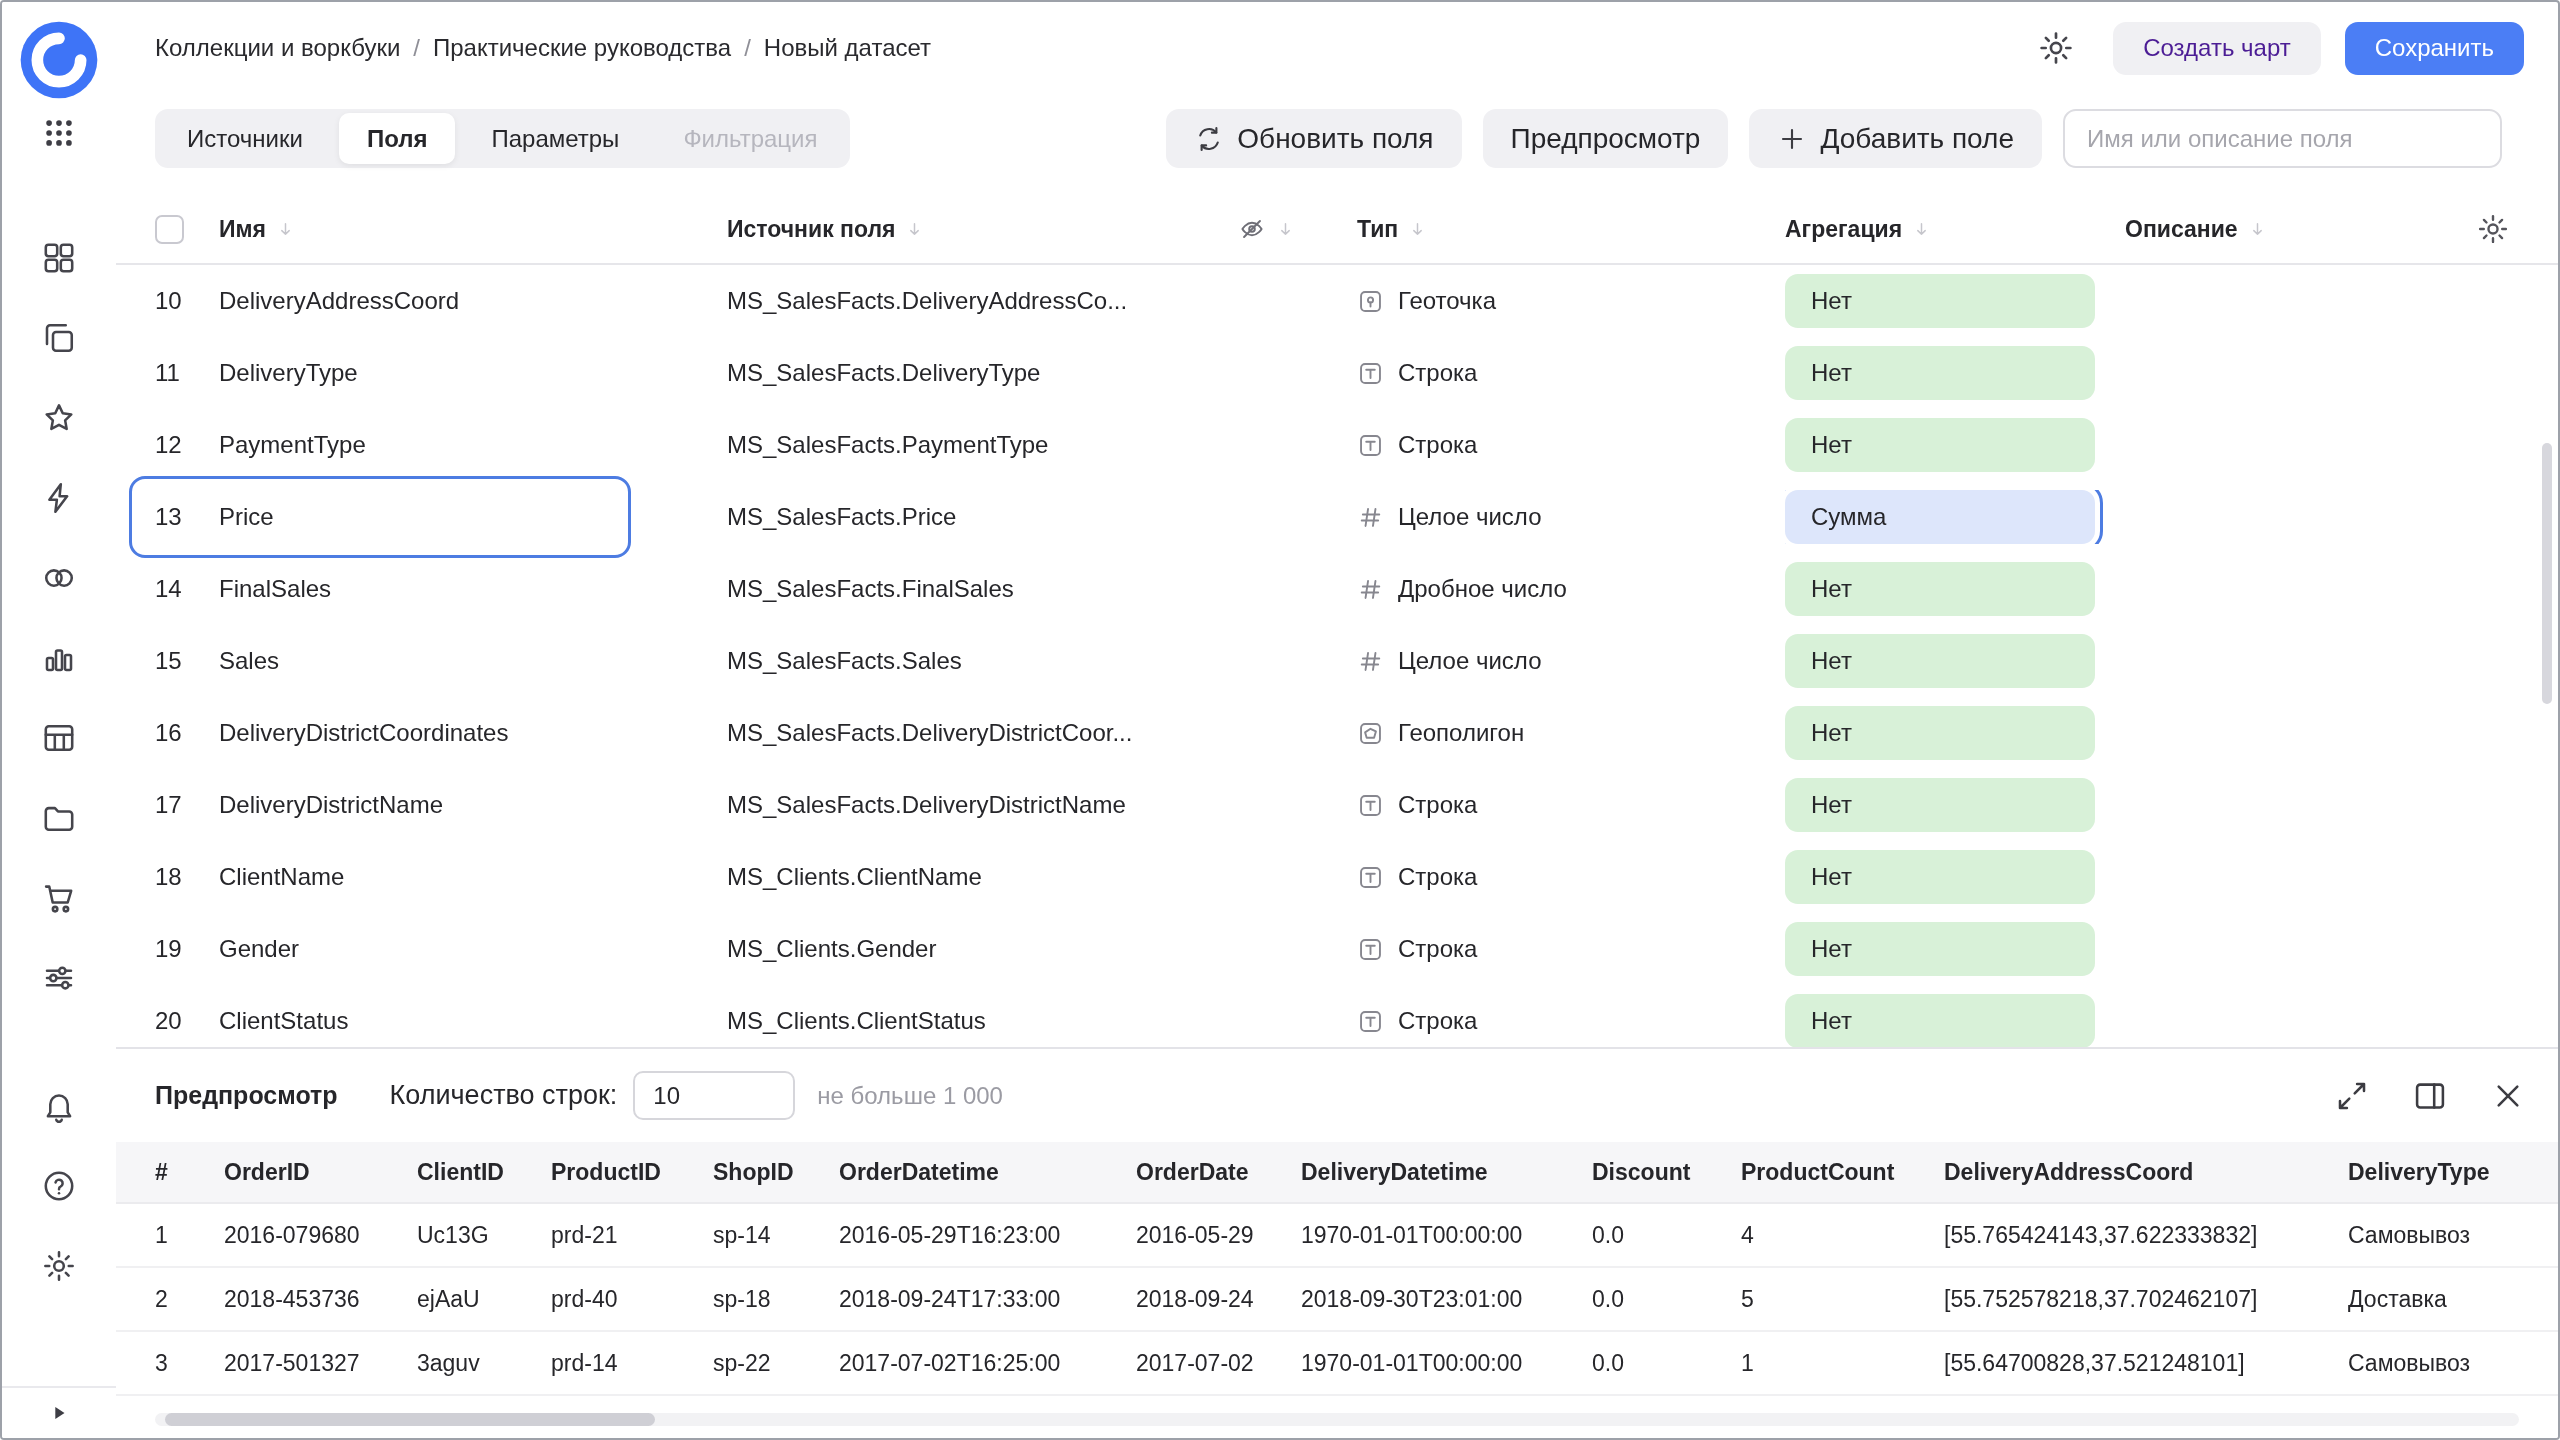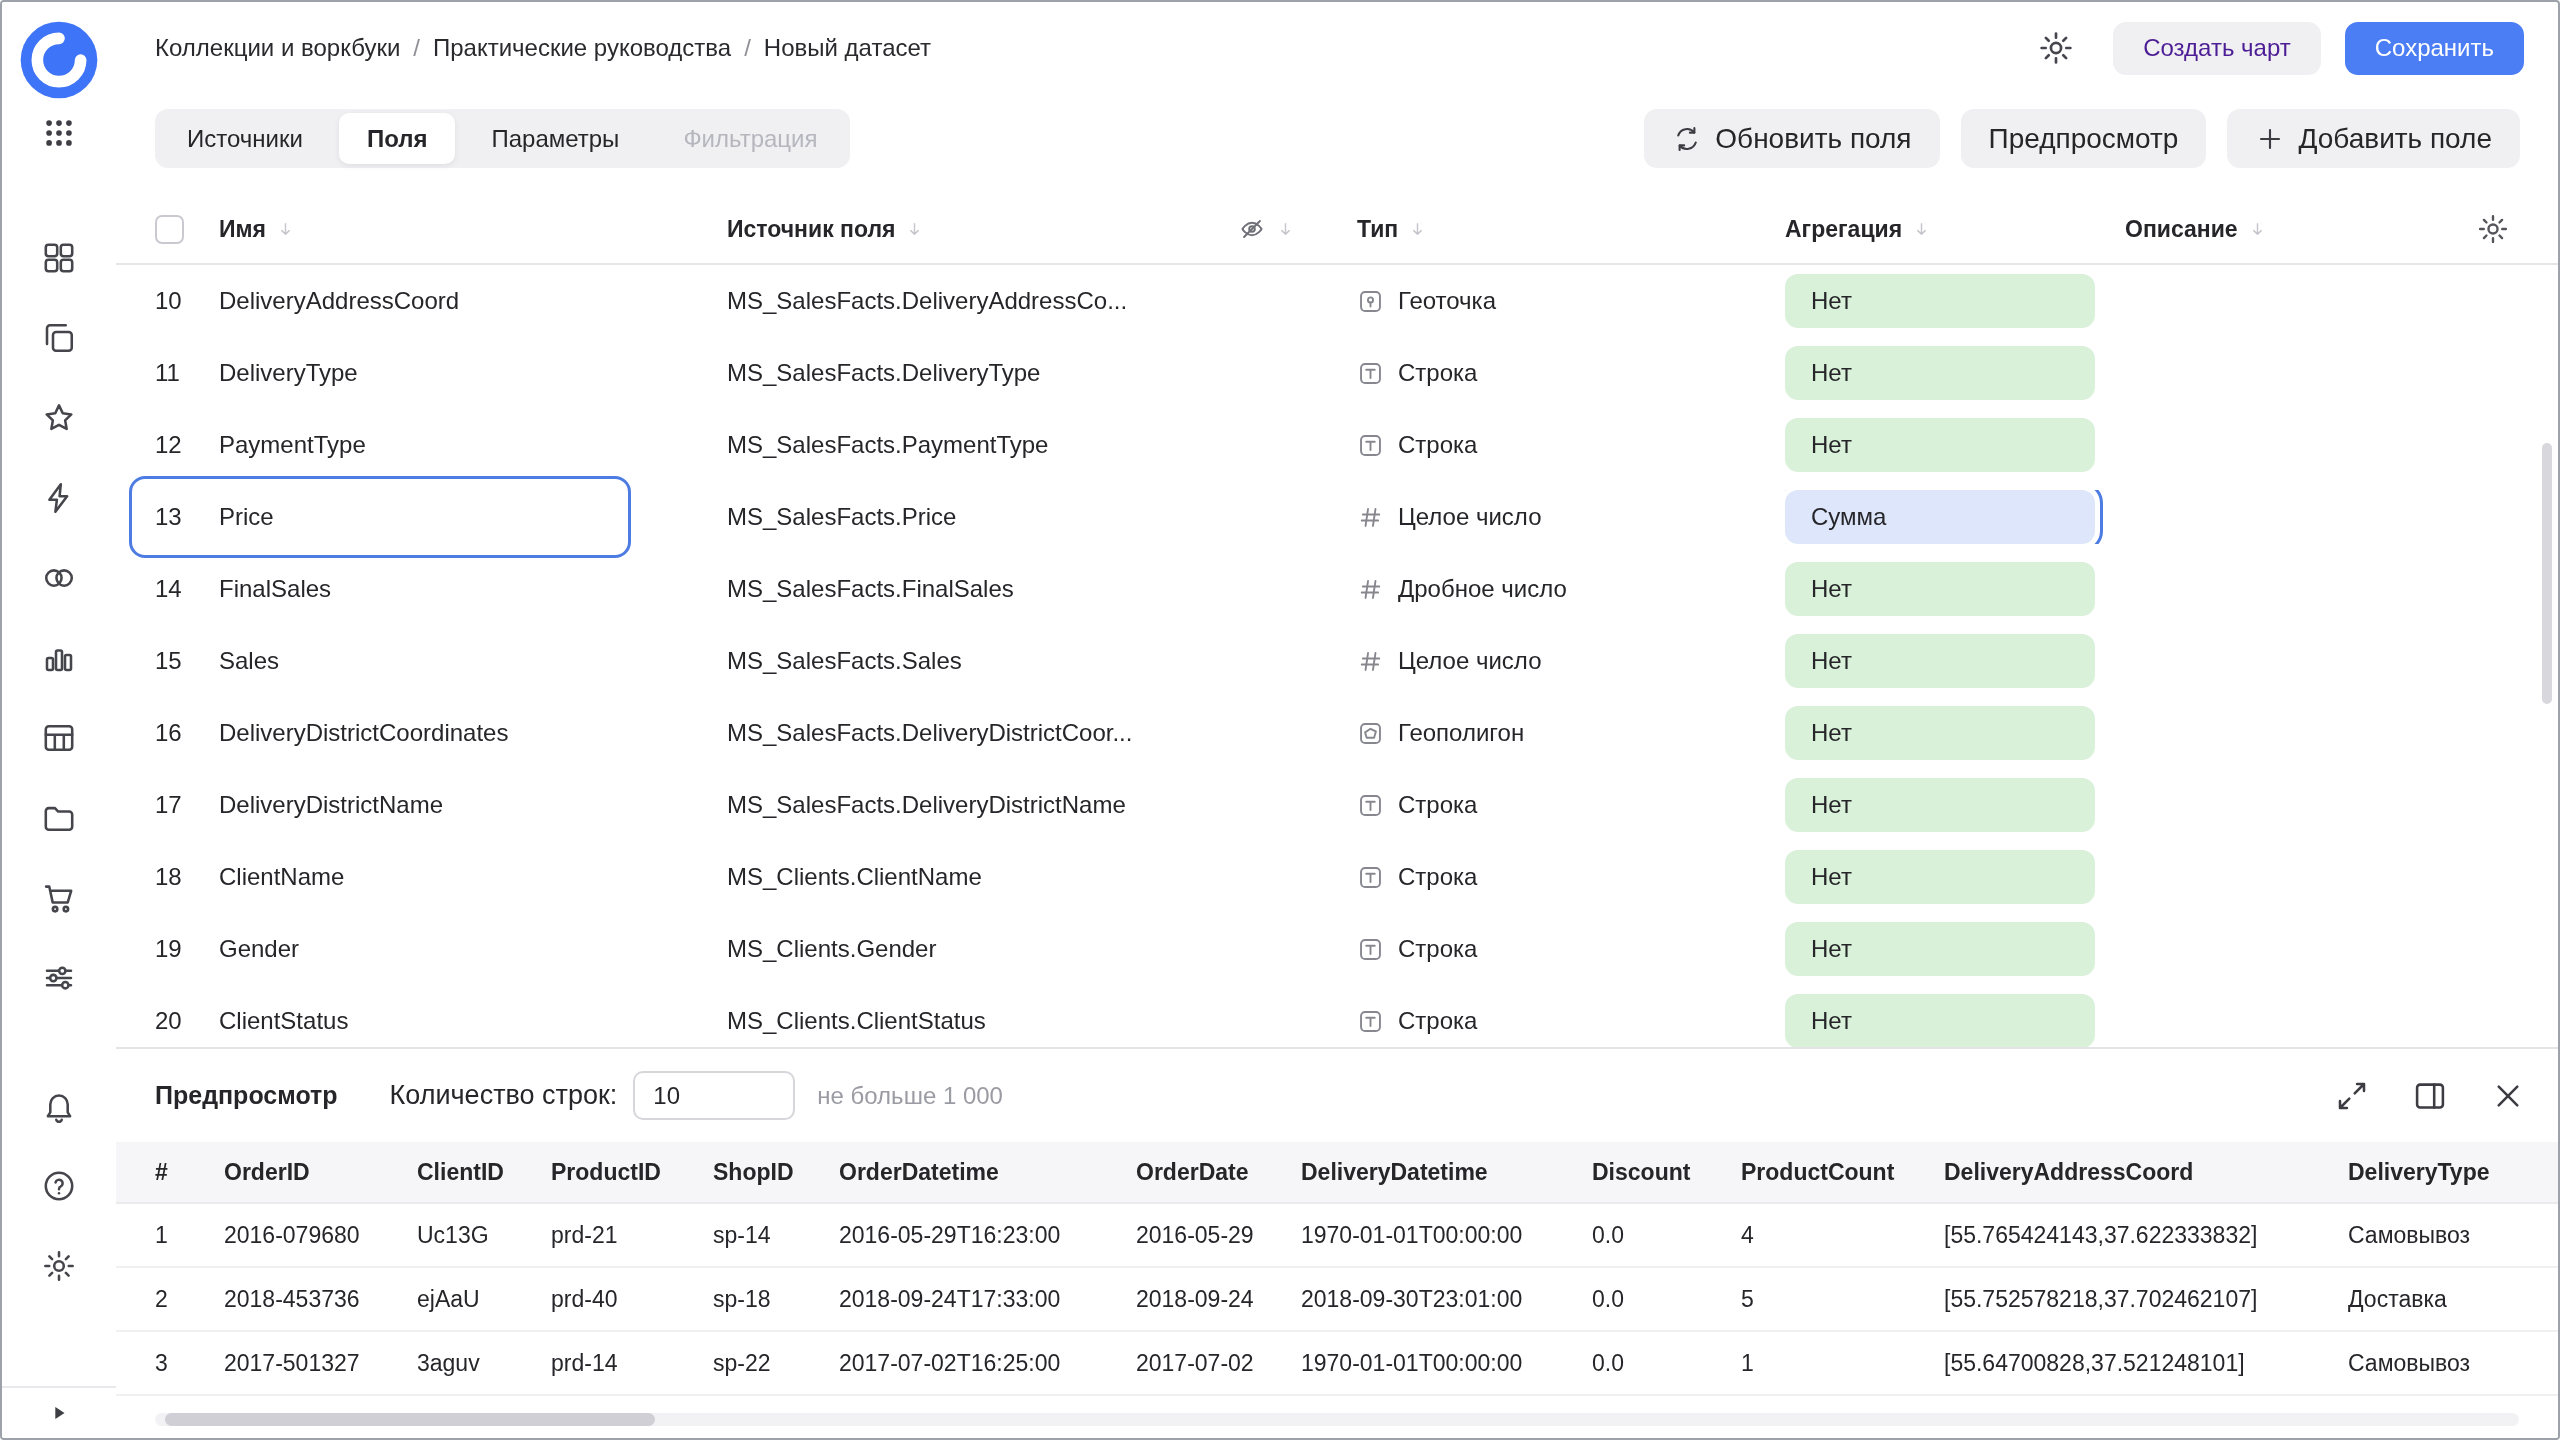--- a/index.html
+++ b/index.html
@@ -26,21 +26,21 @@
   .topbar{height:92px;display:flex;align-items:center;padding:0 34px 0 39px;flex:0 0 auto}
   .breadcrumb{display:flex;align-items:center;gap:13px;font-size:24px;color:#2a2a2e;white-space:nowrap}
   .crumb-sep{color:#8f8f97}
   .topbar-right{margin-left:auto;display:flex;align-items:center;gap:24px}
   .top-gear{width:38px;height:38px;color:#46464d;margin-right:14px}
   .top-gear svg{width:38px;height:38px}
   .btn{height:53px;border-radius:13px;padding:0 30px;font-size:24px;display:flex;align-items:center;border:none;font-family:inherit;white-space:nowrap}
   .btn-disabled{background:var(--btn-gray-bg,#f0f0f3);color:#4c1d95}
   .btn-primary{background:var(--accent-blue,#4b7ef5);color:#ffffff}
 
-  .toolbar{height:59px;margin-top:15px;display:flex;align-items:center;padding:0 38px 0 39px;flex:0 0 auto}
+  .toolbar{height:59px;margin-top:15px;display:flex;align-items:center;padding:0 56px 0 39px;flex:0 0 auto}
   .tabs{display:flex;background:var(--btn-gray-bg,#f0f0f3);border-radius:13px;height:59px;align-items:stretch}
   .tab{display:flex;align-items:center;padding:0 32px;font-size:24px;color:#26262a;border-radius:10px;white-space:nowrap}
   .tab-active{background:#fff;font-weight:700;margin:4px;padding:0 28px;box-shadow:0 2px 6px rgba(0,0,0,.07)}
   .tab-disabled{color:#b6b6be}
   .toolbar-right{margin-left:auto;display:flex;align-items:center;gap:21px}
   .tbtn{background:var(--btn-gray-bg,#f0f0f3);height:59px;border-radius:13px;padding:0 28px;font-size:28px;display:flex;align-items:center;gap:13px;border:none;font-family:inherit;color:#26262a;white-space:nowrap}
   .bicon{width:30px;height:30px;color:#3c3c42;display:inline-flex}
   .bicon svg{width:30px;height:30px}
   .search-input{width:439px;height:59px;border:2px solid #dcdce1;border-radius:13px;padding:0 22px;font-size:24px;font-family:inherit;color:#26262a;outline:none}
   .search-input::placeholder{color:#a6a6ad}
@@ -252,20 +252,21 @@
           <span>Предпросмотр</span>
         </button>
         <button class="tbtn">
           <span class="bicon">
               <svg viewBox="0 0 24 24" fill="none" stroke="currentColor" stroke-width="1.7" stroke-linecap="round" stroke-linejoin="round">
                 <path d="M12 4.8v14.4M4.8 12h14.4"></path>
               </svg>
             </span>
           <span>Добавить поле</span>
         </button>
+        <input class="search-input" type="text" placeholder="Имя или описание поля" style="">
       </div>
     </div>
 
     <div class="fields-header fgrid">
       <div class="hcell">
           <span class="checkbox"></span>
         </div>
       <div class="hcell">
           <span>Имя</span>
           <span class="sort">

